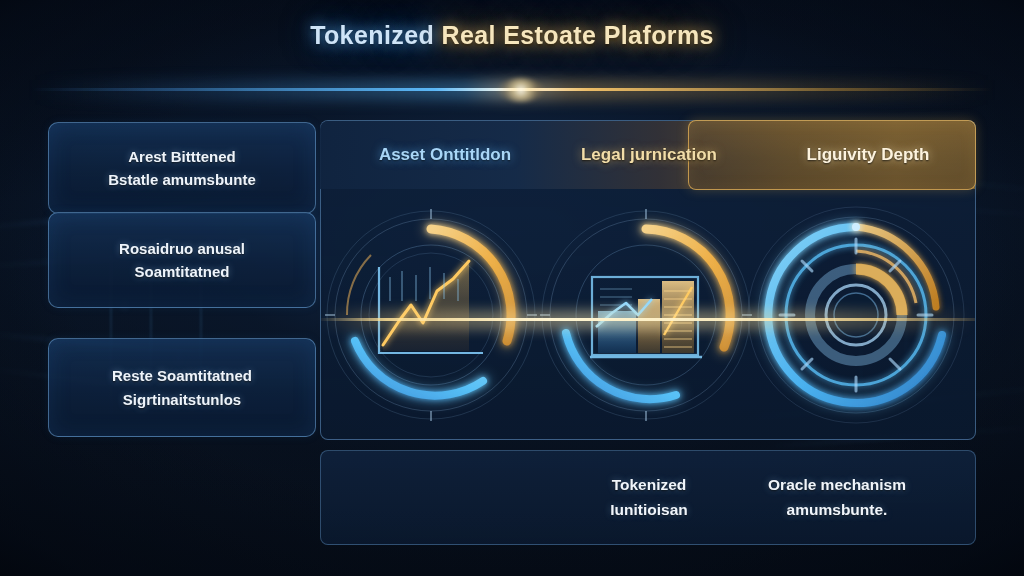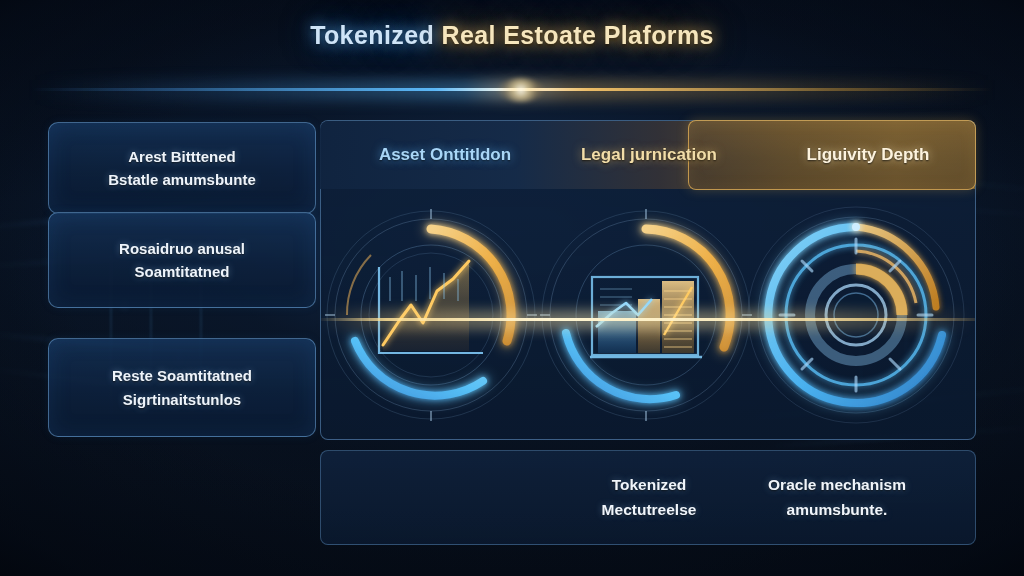--- a/index.html
+++ b/index.html
@@ -499,21 +499,21 @@
     <div class="cell-text">
       <span>Reste Soamtitatned</span><br>
       <span>Sigrtinaitstunlos</span>
     </div>
   </div>
 
   <div id="bottom-panel"></div>
   <div class="bottom-cell" id="bot-1">
     <div class="bottom-text">
       <span>Tokenized</span><br>
-      <span>Mectutreelse</span>
+      <span>Iunitioisan</span>
     </div>
   </div>
   <div class="bottom-cell" id="bot-2">
     <div class="bottom-text">
       <span>Oracle mechanism</span><br>
       <span>amumsbunte.</span>
     </div>
   </div>
 
   <div class="vignette"></div>

